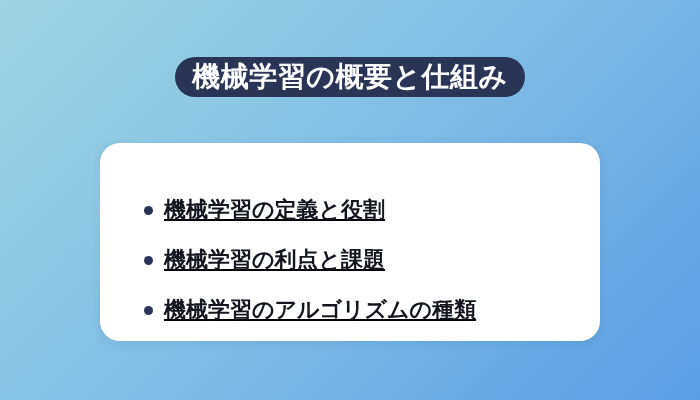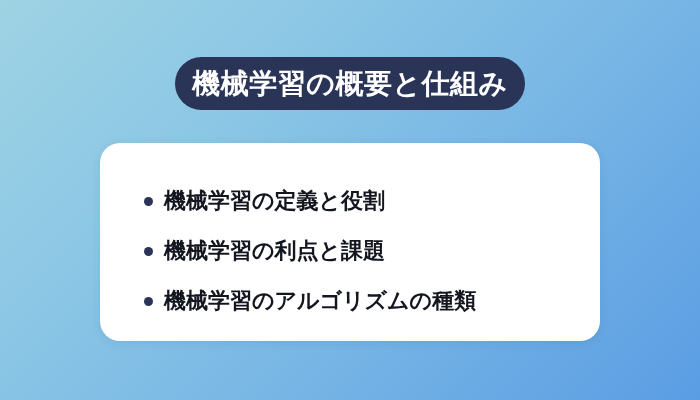--- a/index.html
+++ b/index.html
@@ -20,21 +20,21 @@
     background: linear-gradient(135deg, #9ed3e3 0%, #8cc7e5 30%, #77b5e5 62%, #5a9de3 100%);
     overflow: hidden;
   }
 
   
   .title-pill {
     position: absolute;
     left: 175px;
     top: 57px;
     width: 350px;
-    height: 53px;
+    height: 40px;
     background: #2a3457;
     border-radius: 27px;
     display: flex;
     align-items: center;
     justify-content: center;
     box-sizing: border-box;
   }
   .title-text {
     color: #ffffff;
     font-size: 28px;
@@ -48,21 +48,22 @@
   .content-card {
     position: absolute;
     left: 100px;
     top: 143px;
     width: 500px;
     height: 198px;
     background: #ffffff;
     border-radius: 20px;
     box-shadow: 0 2px 10px rgba(30, 60, 110, 0.10);
     box-sizing: border-box;
-    padding: 33px 40px 34px 44px;
+    padding: 42px 40px 34px 44px;
+    text-decoration: underline;
   }
 
   .bullet-list {
     list-style: none;
     margin: 0;
     padding: 0;
   }
   .bullet-item {
     display: flex;
     align-items: center;

